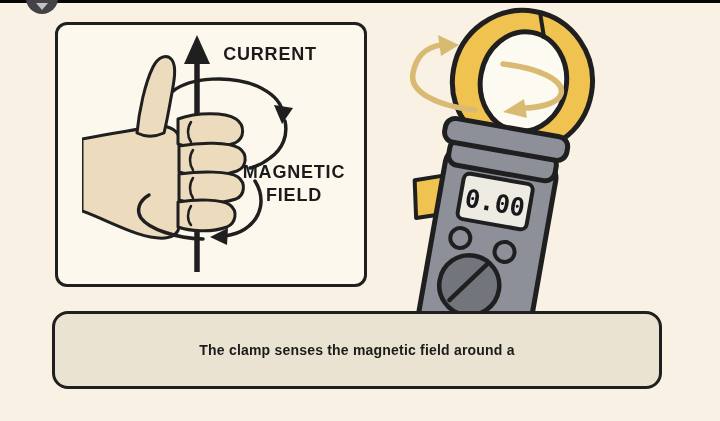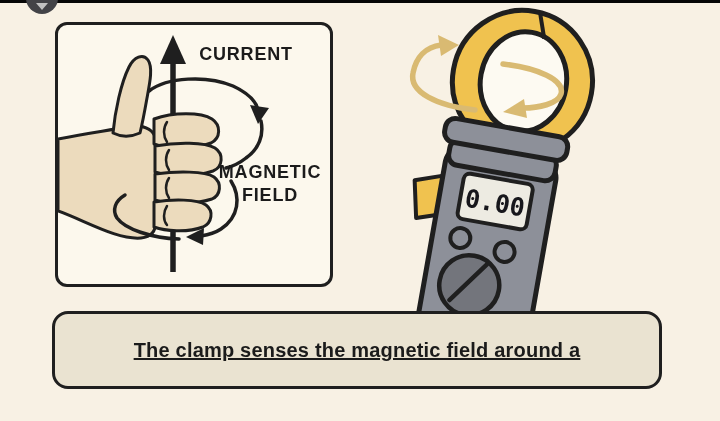--- a/index.html
+++ b/index.html
@@ -12,33 +12,34 @@
   .logo{
     position:absolute;left:26px;top:-18px;width:32px;height:32px;border-radius:50%;
     background:var(--logo_gray);
   }
   .logo-glyph{
     position:absolute;left:36px;top:3px;width:0;height:0;
     border-left:6px solid transparent;border-right:6px solid transparent;
     border-top:7px solid #c2c2c2;
   }
   .hand-panel{
-    position:absolute;left:55px;top:22px;width:278px;height:265px;
+    position:absolute;left:55px;top:22px;width:312px;height:265px;
     box-sizing:border-box;border:3px solid var(--outline);border-radius:12px;
     background:var(--panel_bg);
+    padding-left:24px;
   }
   .hand-panel svg{display:block;}
   .meter-art{position:absolute;left:375px;top:0;}
   .caption-box{
     position:absolute;left:52px;top:311px;width:610px;height:78px;
     box-sizing:border-box;border:3px solid var(--outline);border-radius:16px;
     background:var(--caption_bg);
     display:flex;flex-direction:column;align-items:center;justify-content:center;
-    font-size:20px;font-weight:700;line-height:29px;color:var(--text);
-    letter-spacing:0.2px;text-align:center;text-decoration:underline;
+    font-size:14px;font-weight:700;line-height:29px;color:var(--text);
+    letter-spacing:0.2px;text-align:center;
   }
   .panel-label{
     font-family:"Liberation Sans",sans-serif;font-weight:700;font-size:18px;
     letter-spacing:0.8px;fill:var(--text);
   }
   .lcd{
     font-family:"DejaVu Sans Mono",monospace;font-weight:700;font-size:25px;
     fill:var(--lcd_text);
   }
 </style>

